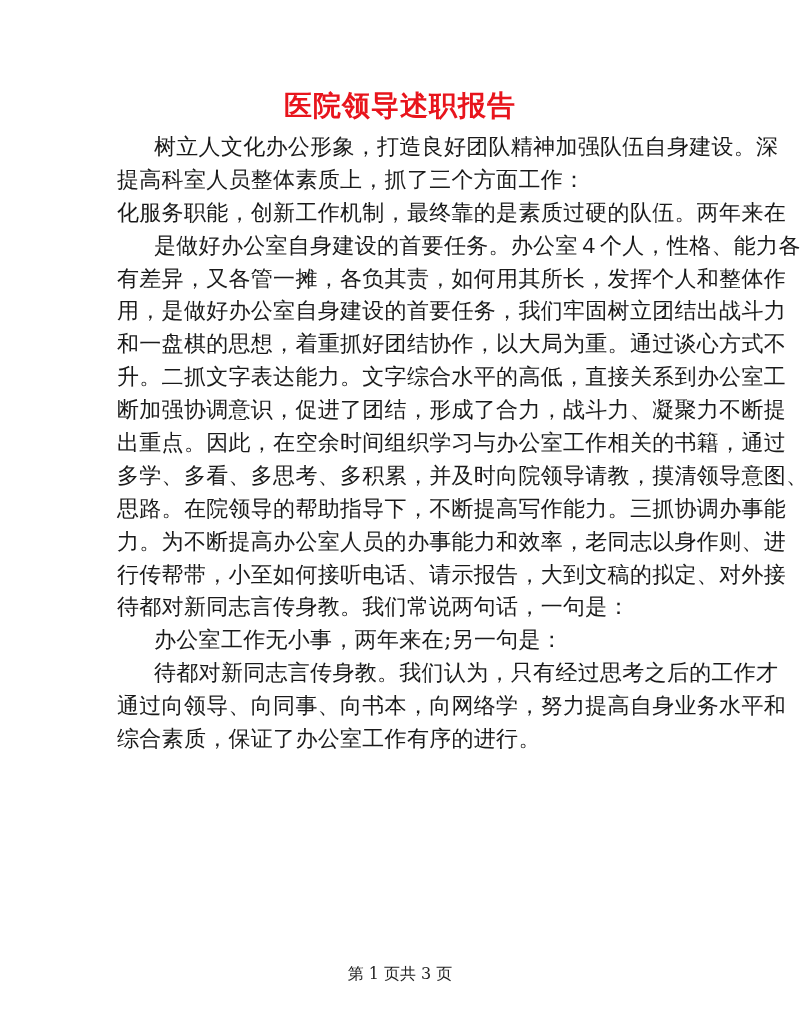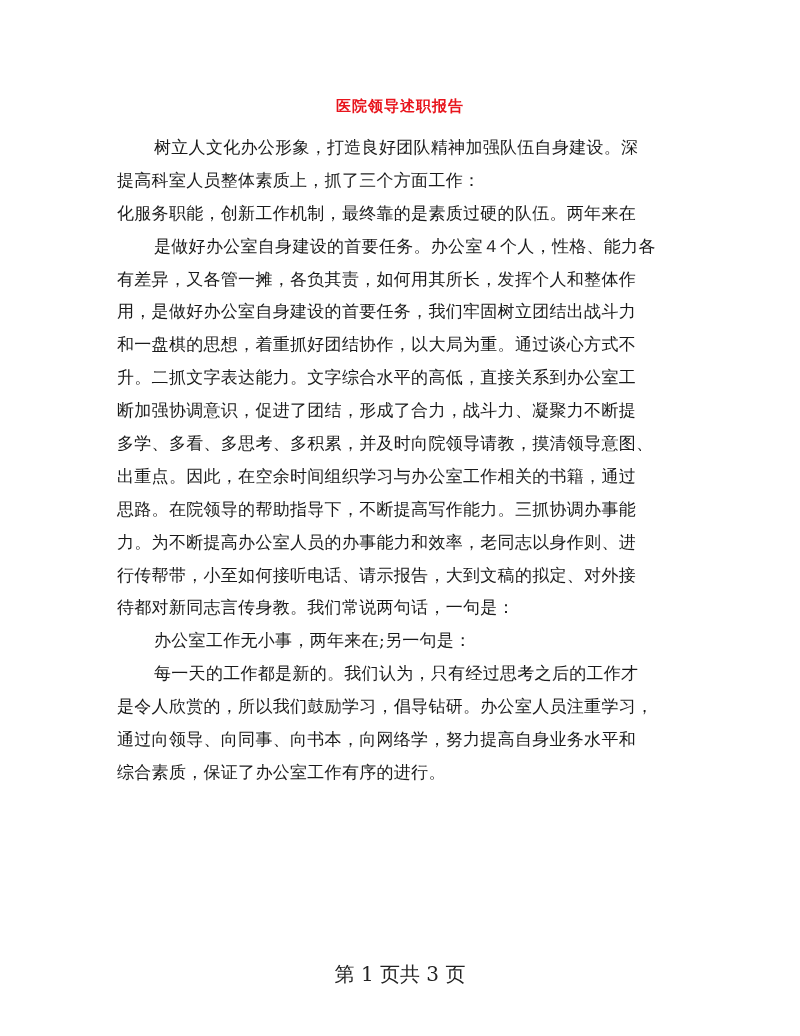--- a/index.html
+++ b/index.html
@@ -1,49 +1,48 @@
 <!DOCTYPE html>
 <html><head>
 <meta charset="utf-8">
 <style>
   html, body { margin: 0; padding: 0; background: #ffffff; }
   body { width: 800px; height: 1036px; position: relative; overflow: hidden;
          font-family: "DejaVu Serif", "Liberation Serif", serif; color: #1a1a1a; }
   .page { position: absolute; left: 0; top: 0; width: 800px; height: 1036px; background: #fff; }
   .title { position: absolute; left: 0; top: 92px; width: 800px; text-align: center;
            font-family: "DejaVu Sans", "Liberation Sans", sans-serif; font-weight: bold;
-           font-size: 15px; line-height: 28px; color: #e8141c; letter-spacing: 1px; }
+           font-size: 28px; line-height: 28px; color: #e8141c; letter-spacing: 1px; }
   .body { position: absolute; left: 117px; top: 131px; width: 570px; }
-  .line { height: 32.9px; line-height: 32.9px; font-size: 17px; white-space: nowrap;
+  .line { height: 32.9px; line-height: 32.9px; font-size: 22px; white-space: nowrap;
           letter-spacing: 0.3px; }
   .indent { padding-left: 37px; }
   .footer { position: absolute; left: 0; top: 964px; width: 800px; text-align: center;
-            font-size: 20px; line-height: 20px; color: #222; }
+            font-size: 16px; line-height: 20px; color: #222; }
 </style>
 </head>
 <body>
 
 <div class="page">
   <div class="title">医院领导述职报告</div>
   <div class="body" id="doc-body">
       <div class="line indent">树立人文化办公形象，打造良好团队精神加强队伍自身建设。深</div>
       <div class="line">提高科室人员整体素质上，抓了三个方面工作：</div>
       <div class="line">化服务职能，创新工作机制，最终靠的是素质过硬的队伍。两年来在</div>
       <div class="line indent">是做好办公室自身建设的首要任务。办公室４个人，性格、能力各</div>
       <div class="line">有差异，又各管一摊，各负其责，如何用其所长，发挥个人和整体作</div>
       <div class="line">用，是做好办公室自身建设的首要任务，我们牢固树立团结出战斗力</div>
       <div class="line">和一盘棋的思想，着重抓好团结协作，以大局为重。通过谈心方式不</div>
       <div class="line">升。二抓文字表达能力。文字综合水平的高低，直接关系到办公室工</div>
       <div class="line">断加强协调意识，促进了团结，形成了合力，战斗力、凝聚力不断提</div>
+      <div class="line">出重点。因此，在空余时间组织学习与办公室工作相关的书籍，通过</div>
       <div class="line">多学、多看、多思考、多积累，并及时向院领导请教，摸清领导意图、</div>
-      <div class="line">出重点。因此，在空余时间组织学习与办公室工作相关的书籍，通过</div>
       <div class="line">思路。在院领导的帮助指导下，不断提高写作能力。三抓协调办事能</div>
       <div class="line">力。为不断提高办公室人员的办事能力和效率，老同志以身作则、进</div>
       <div class="line">行传帮带，小至如何接听电话、请示报告，大到文稿的拟定、对外接</div>
       <div class="line">待都对新同志言传身教。我们常说两句话，一句是：</div>
       <div class="line indent">办公室工作无小事，两年来在;另一句是：</div>
-      <div class="line indent">每一天的工作都是新的。我们认为，只有经过思考之后的工作才</div>
-      <div class="line">是令人欣赏的，所以我们鼓励学习，倡导钻研。办公室人员注重学习，</div>
+      <div class="line indent">待都对新同志言传身教。我们认为，只有经过思考之后的工作才</div>
       <div class="line">通过向领导、向同事、向书本，向网络学，努力提高自身业务水平和</div>
       <div class="line">综合素质，保证了办公室工作有序的进行。</div>
     </div>
   <div class="footer">第 1 页共 3 页</div>
 </div>
 
 </body></html>

